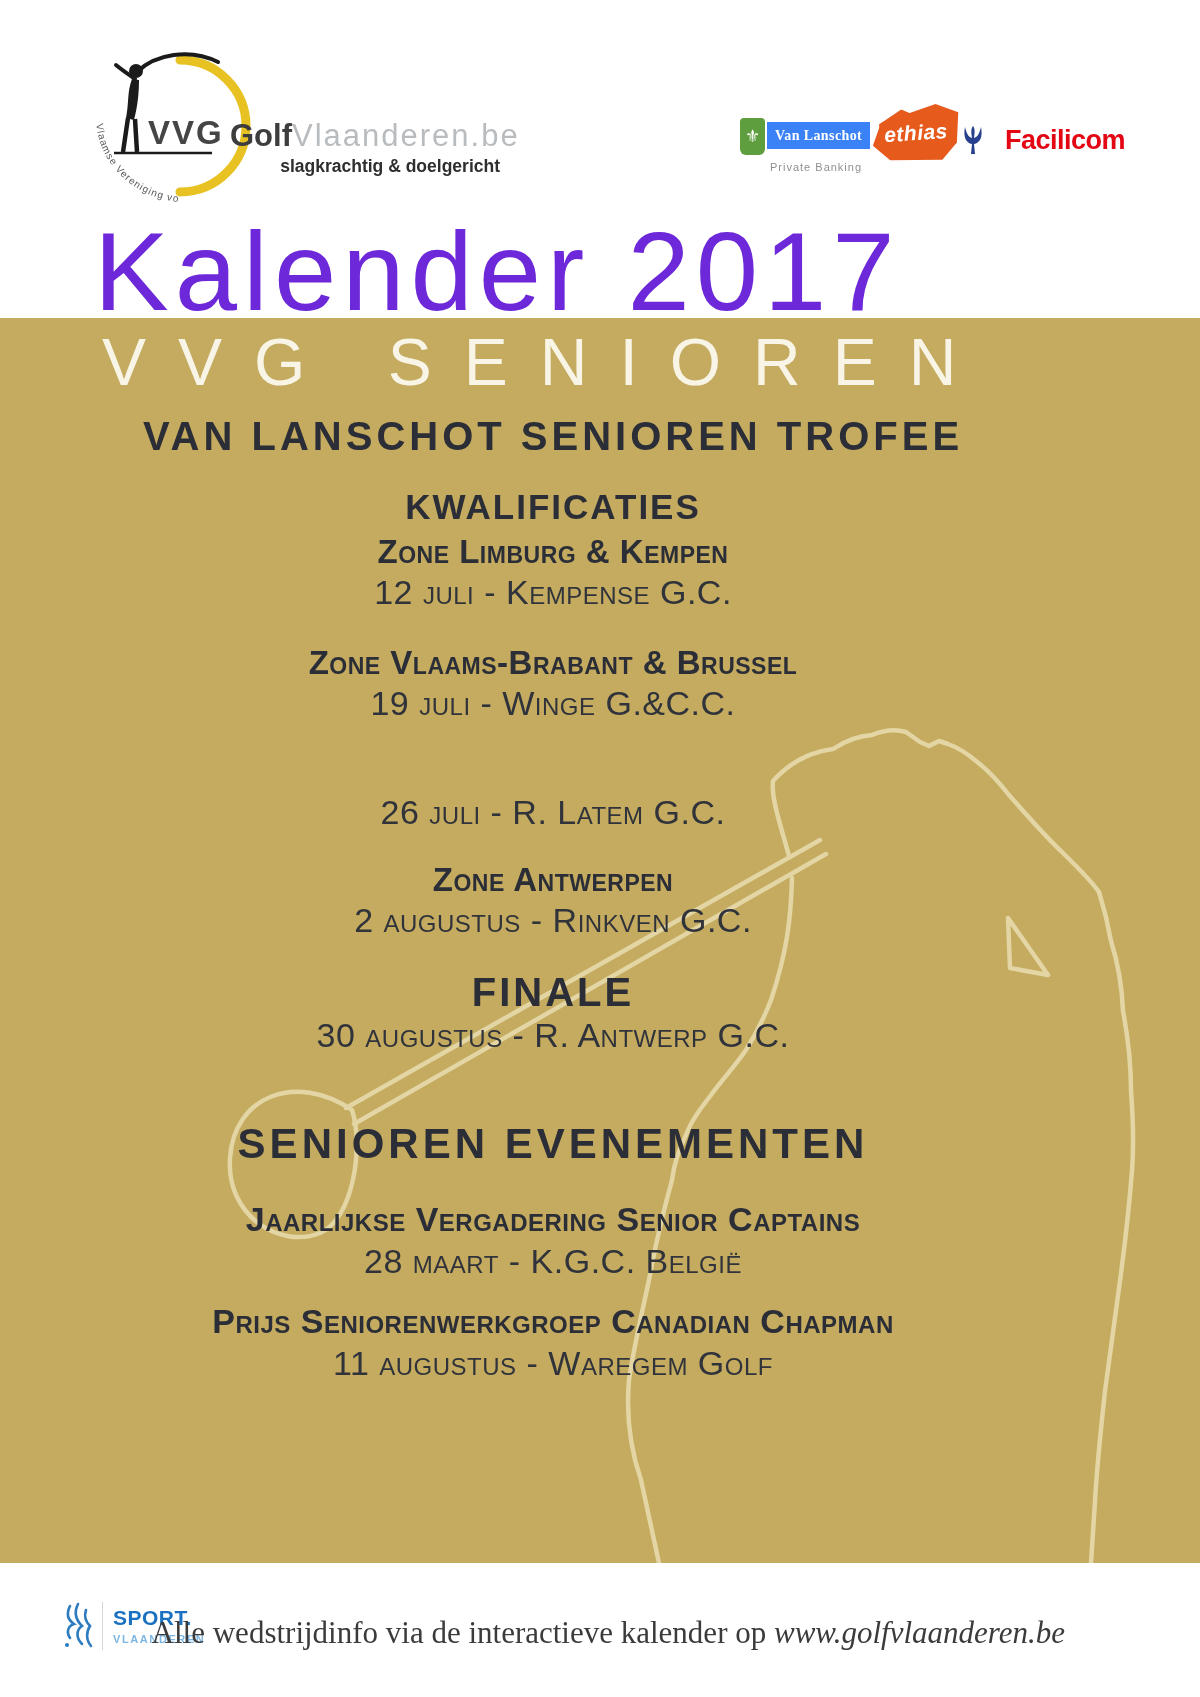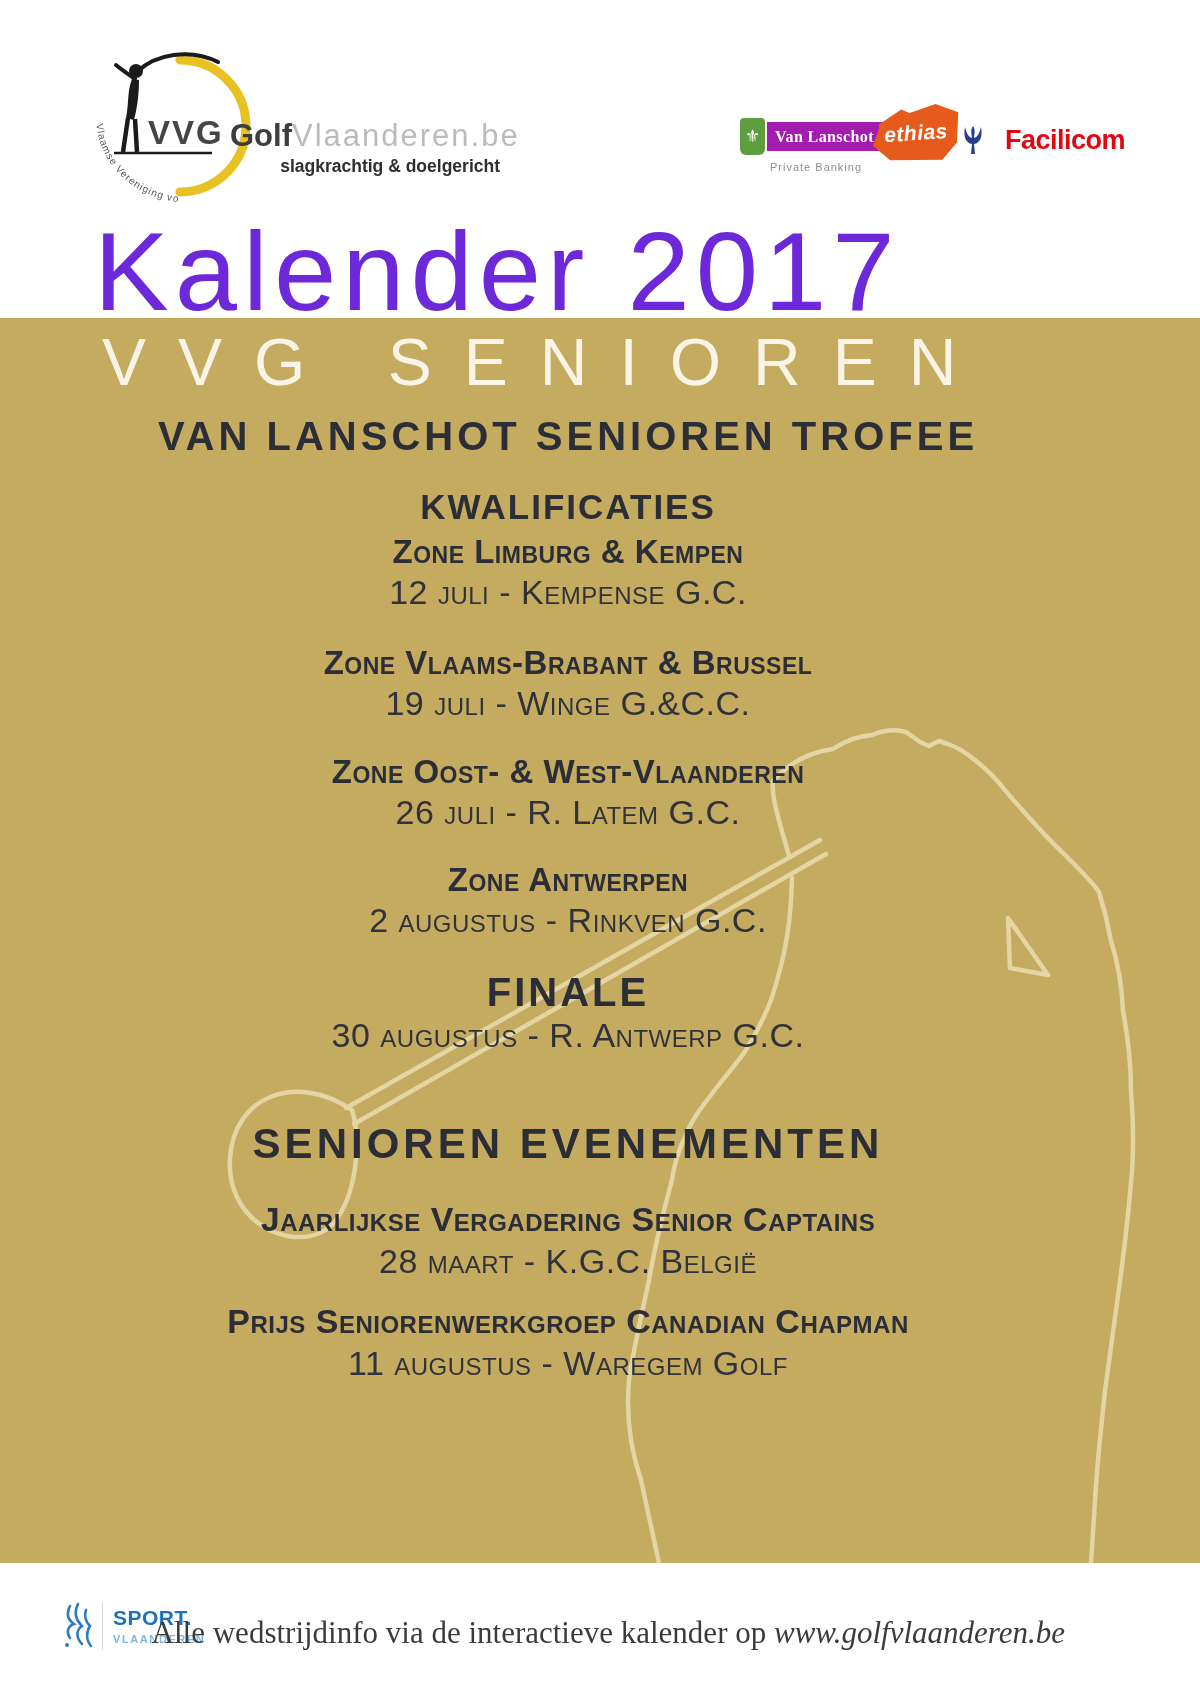--- a/index.html
+++ b/index.html
@@ -6,39 +6,39 @@
   .poster{position:relative;width:1200px;height:1697px;background:#ffffff;overflow:hidden;
           font-family:"Liberation Sans",sans-serif;}
 
   
   .vvg-logo{position:absolute;left:80px;top:46px;width:440px;height:170px;}
   .sponsor{position:absolute;}
   .vl-block{left:740px;top:118px;width:140px;height:60px;}
   .vl-row{display:flex;align-items:flex-start;}
   .vl-shield{width:25px;height:37px;background:#5f9e3e;border-radius:4px 4px 6px 6px;position:relative;flex:0 0 auto;}
   .vl-shield span{position:absolute;left:50%;top:50%;transform:translate(-50%,-52%);color:#fff;font-size:17px;}
-  .vl-name{margin-left:2px;margin-top:4px;background:#a21caf;color:#ffffff;font-family:"Liberation Serif",serif;
-           font-weight:bold;font-size:16px;padding:6px 8px 5px 8px;letter-spacing:.4px;white-space:nowrap;}
+  .vl-name{margin-left:2px;margin-top:4px;background:#3b82f6;color:#ffffff;font-family:"Liberation Serif",serif;
+           font-weight:bold;font-size:14px;padding:6px 8px 5px 8px;letter-spacing:.4px;white-space:nowrap;}
   .vl-sub{margin-left:30px;margin-top:6px;color:#8f8f8f;font-size:11px;letter-spacing:1px;}
   .ethias-block{left:868px;top:98px;width:95px;height:72px;}
   .ethias-txt{position:absolute;left:50%;top:50%;transform:translate(-50%,-54%) rotate(-4deg);
               color:#fff;font-style:italic;font-weight:bold;font-size:21px;letter-spacing:.5px;}
   .fac-block{left:962px;top:120px;width:170px;height:40px;display:flex;align-items:center;gap:21px;}
   .fac-txt{color:#e30613;font-weight:bold;font-size:27px;letter-spacing:-.5px;}
 
   .kalender{position:absolute;left:94px;top:216px;font-size:112px;line-height:1;color:#6d28d9;
             letter-spacing:6px;font-weight:400;white-space:nowrap;}
 
   
   .gold{position:absolute;left:0;top:318px;width:1200px;height:1245px;background:#c4ab60;}
   .watermark{position:absolute;left:0;top:0;width:1200px;height:1245px;}
   .vvg-senioren{position:absolute;left:102px;top:324px;font-size:66px;color:#f8f4e6;
                 letter-spacing:32px;font-weight:400;white-space:nowrap;}
 
-  .cline{position:absolute;left:0;width:1106px;text-align:center;color:#2b2e36;white-space:nowrap;padding-left:15px;}
+  .cline{position:absolute;left:0;width:1106px;text-align:center;color:#2b2e36;white-space:nowrap;}
   .t-main {font-size:40px;font-weight:bold;letter-spacing:4px;}
   .t-sub  {font-size:35px;font-weight:bold;letter-spacing:2px;}
   .t-zone {font-size:33px;font-weight:bold;font-variant:small-caps;letter-spacing:.5px;}
   .t-date {font-size:34px;font-weight:normal;font-variant:small-caps;letter-spacing:.5px;color:#30333a;}
   .t-ev   {font-size:34px;font-weight:bold;font-variant:small-caps;letter-spacing:.5px;}
 
   
   .footer{position:absolute;left:0;top:1563px;width:959px;height:134px;background:#ffffff;}
   .sport-logo{position:absolute;left:60px;top:32px;display:flex;align-items:center;height:62px;}
   .sport-divider{width:1px;height:48px;background:#d4d8da;margin:0 10px 0 6px;}
@@ -155,21 +155,20 @@
 
   <div class="cline t-main" style="top:414px">VAN LANSCHOT SENIOREN TROFEE</div>
   <div class="cline t-sub" style="top:487px">KWALIFICATIES</div>
 
   <div class="cline t-zone" style="top:533px">Zone Limburg &amp; Kempen</div>
   <div class="cline t-date" style="top:573px">12 juli - Kempense G.C.</div>
 
   <div class="cline t-zone" style="top:644px">Zone Vlaams-Brabant &amp; Brussel</div>
   <div class="cline t-date" style="top:684px">19 juli - Winge G.&amp;C.C.</div>
 
-  <div class="cline t-zone" style="top:753px">Zone Oost- &amp; West-Vlaanderen</div>
   <div class="cline t-date" style="top:793px">26 juli - R. Latem G.C.</div>
 
   <div class="cline t-zone" style="top:861px">Zone Antwerpen</div>
   <div class="cline t-date" style="top:901px">2 augustus - Rinkven G.C.</div>
 
   <div class="cline t-main" style="top:970px;letter-spacing:3px">FINALE</div>
   <div class="cline t-date" style="top:1016px">30 augustus - R. Antwerp G.C.</div>
 
   <div class="cline t-main" style="top:1120px;font-size:42px">SENIOREN EVENEMENTEN</div>
 

